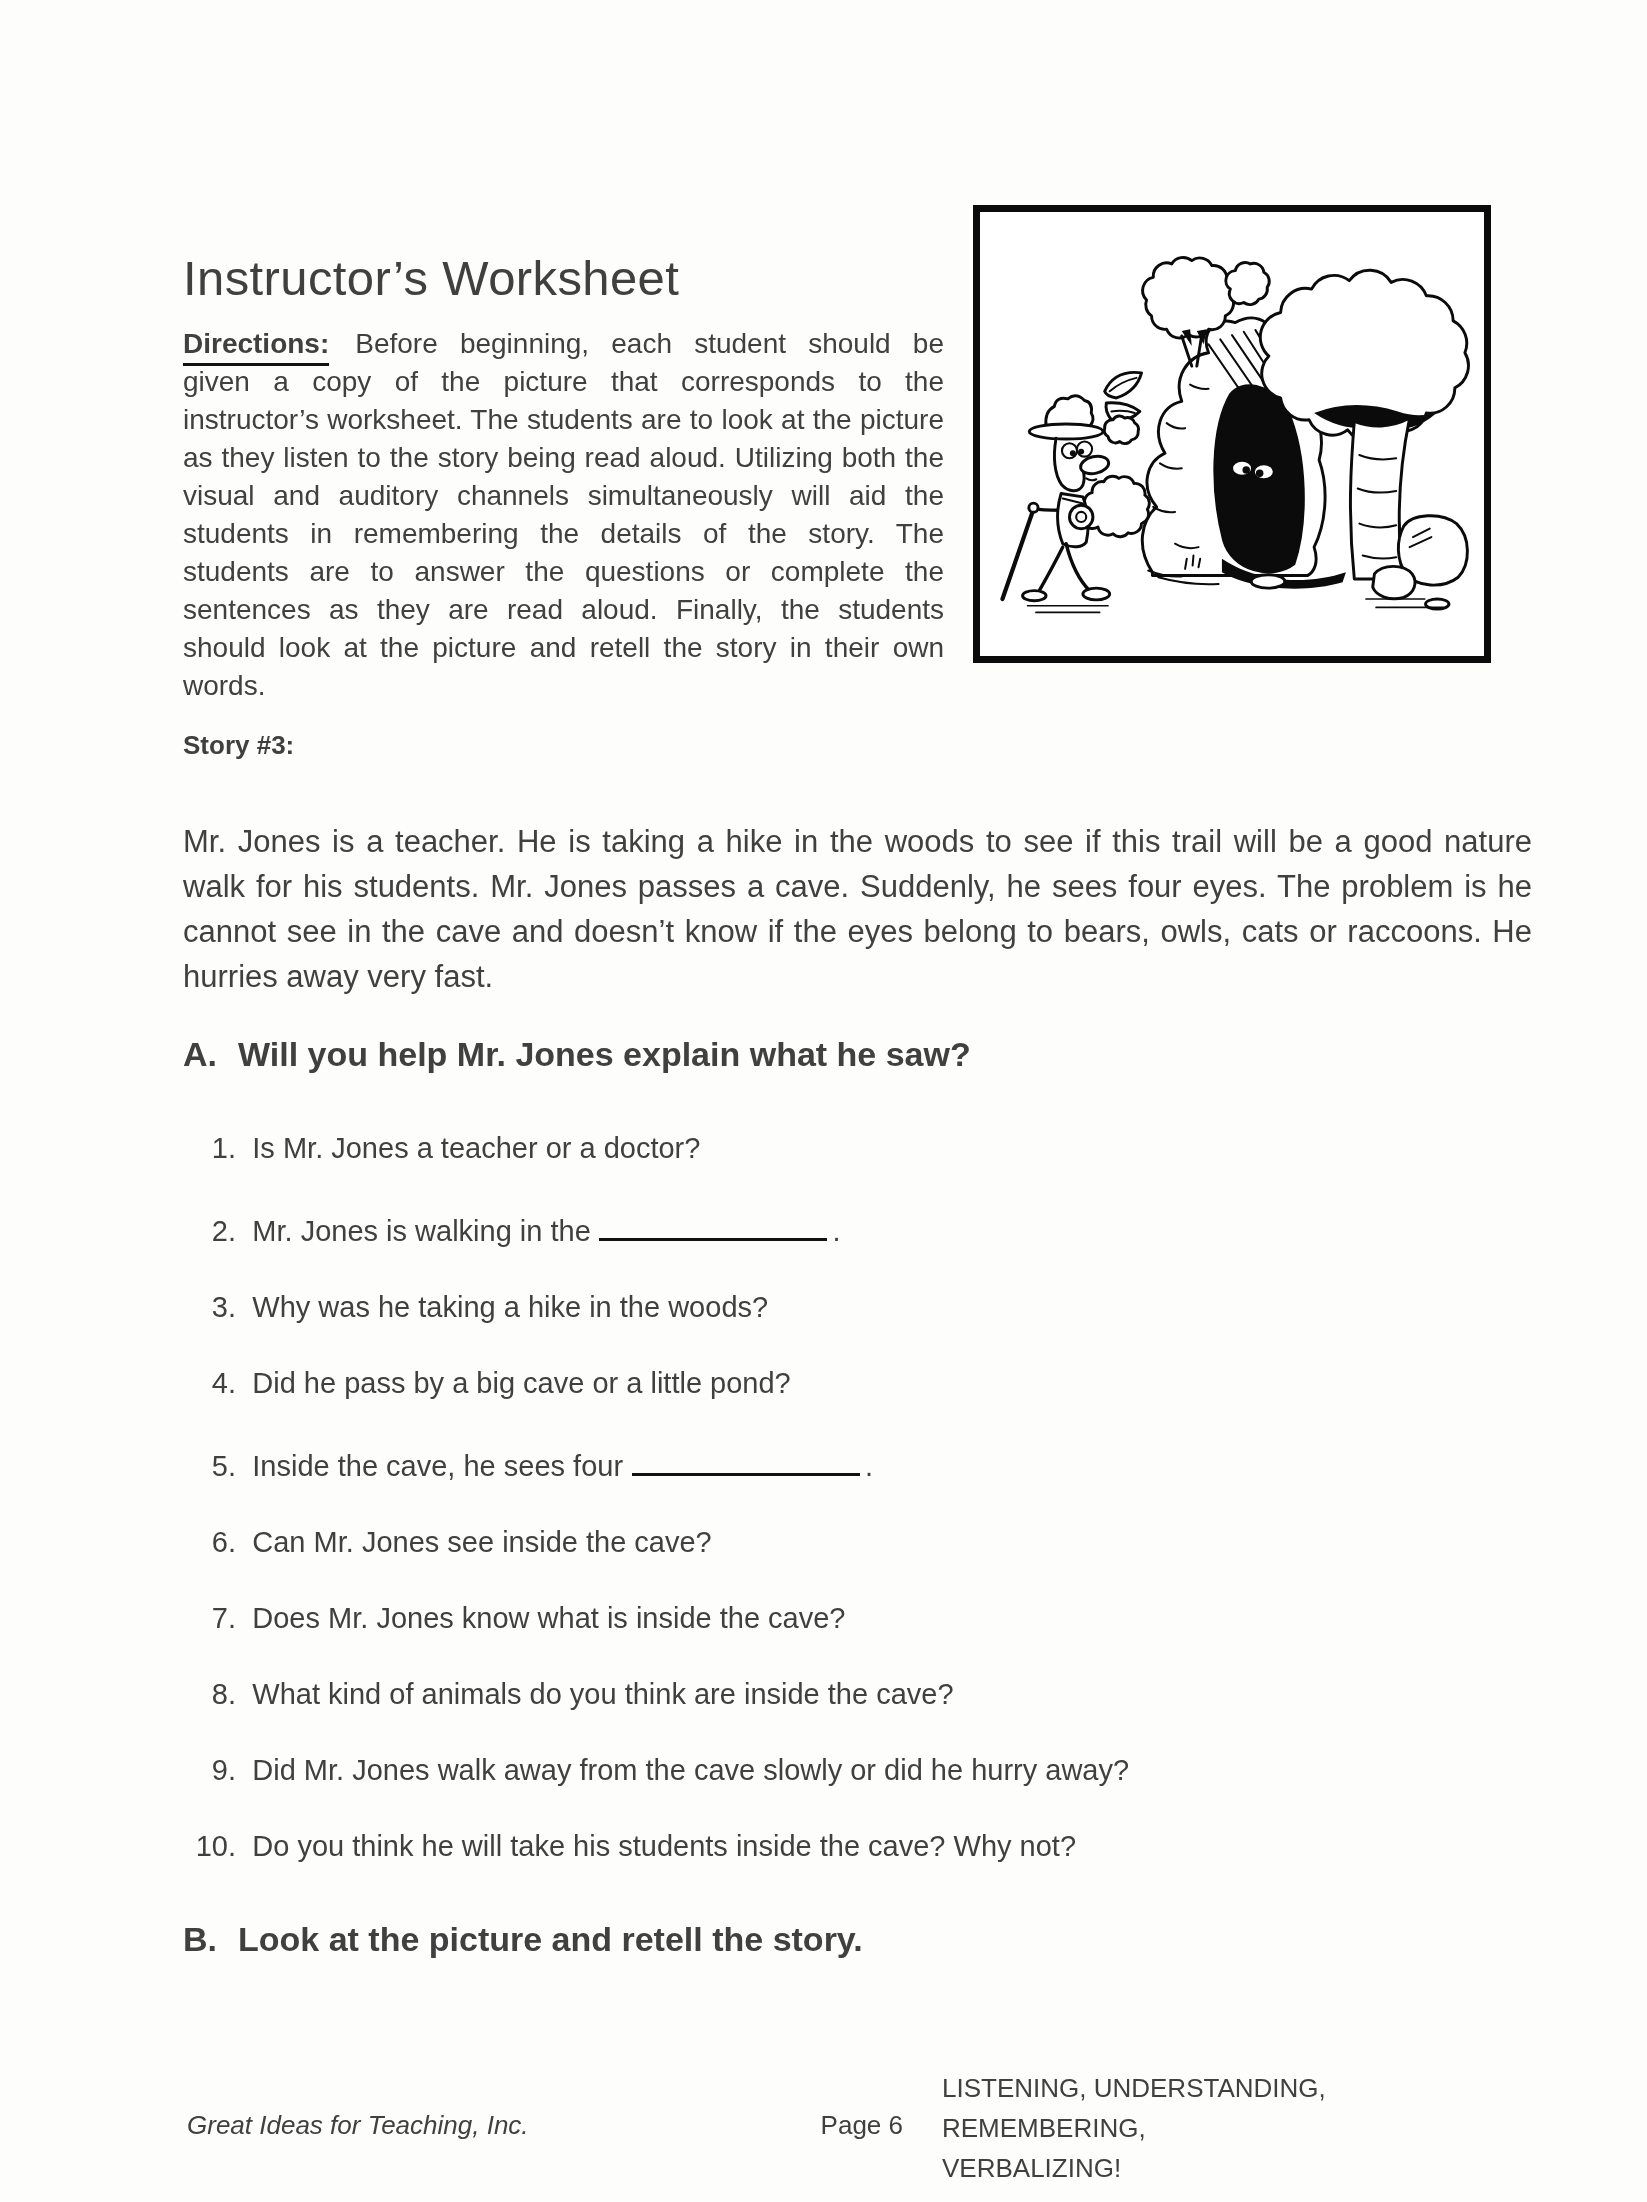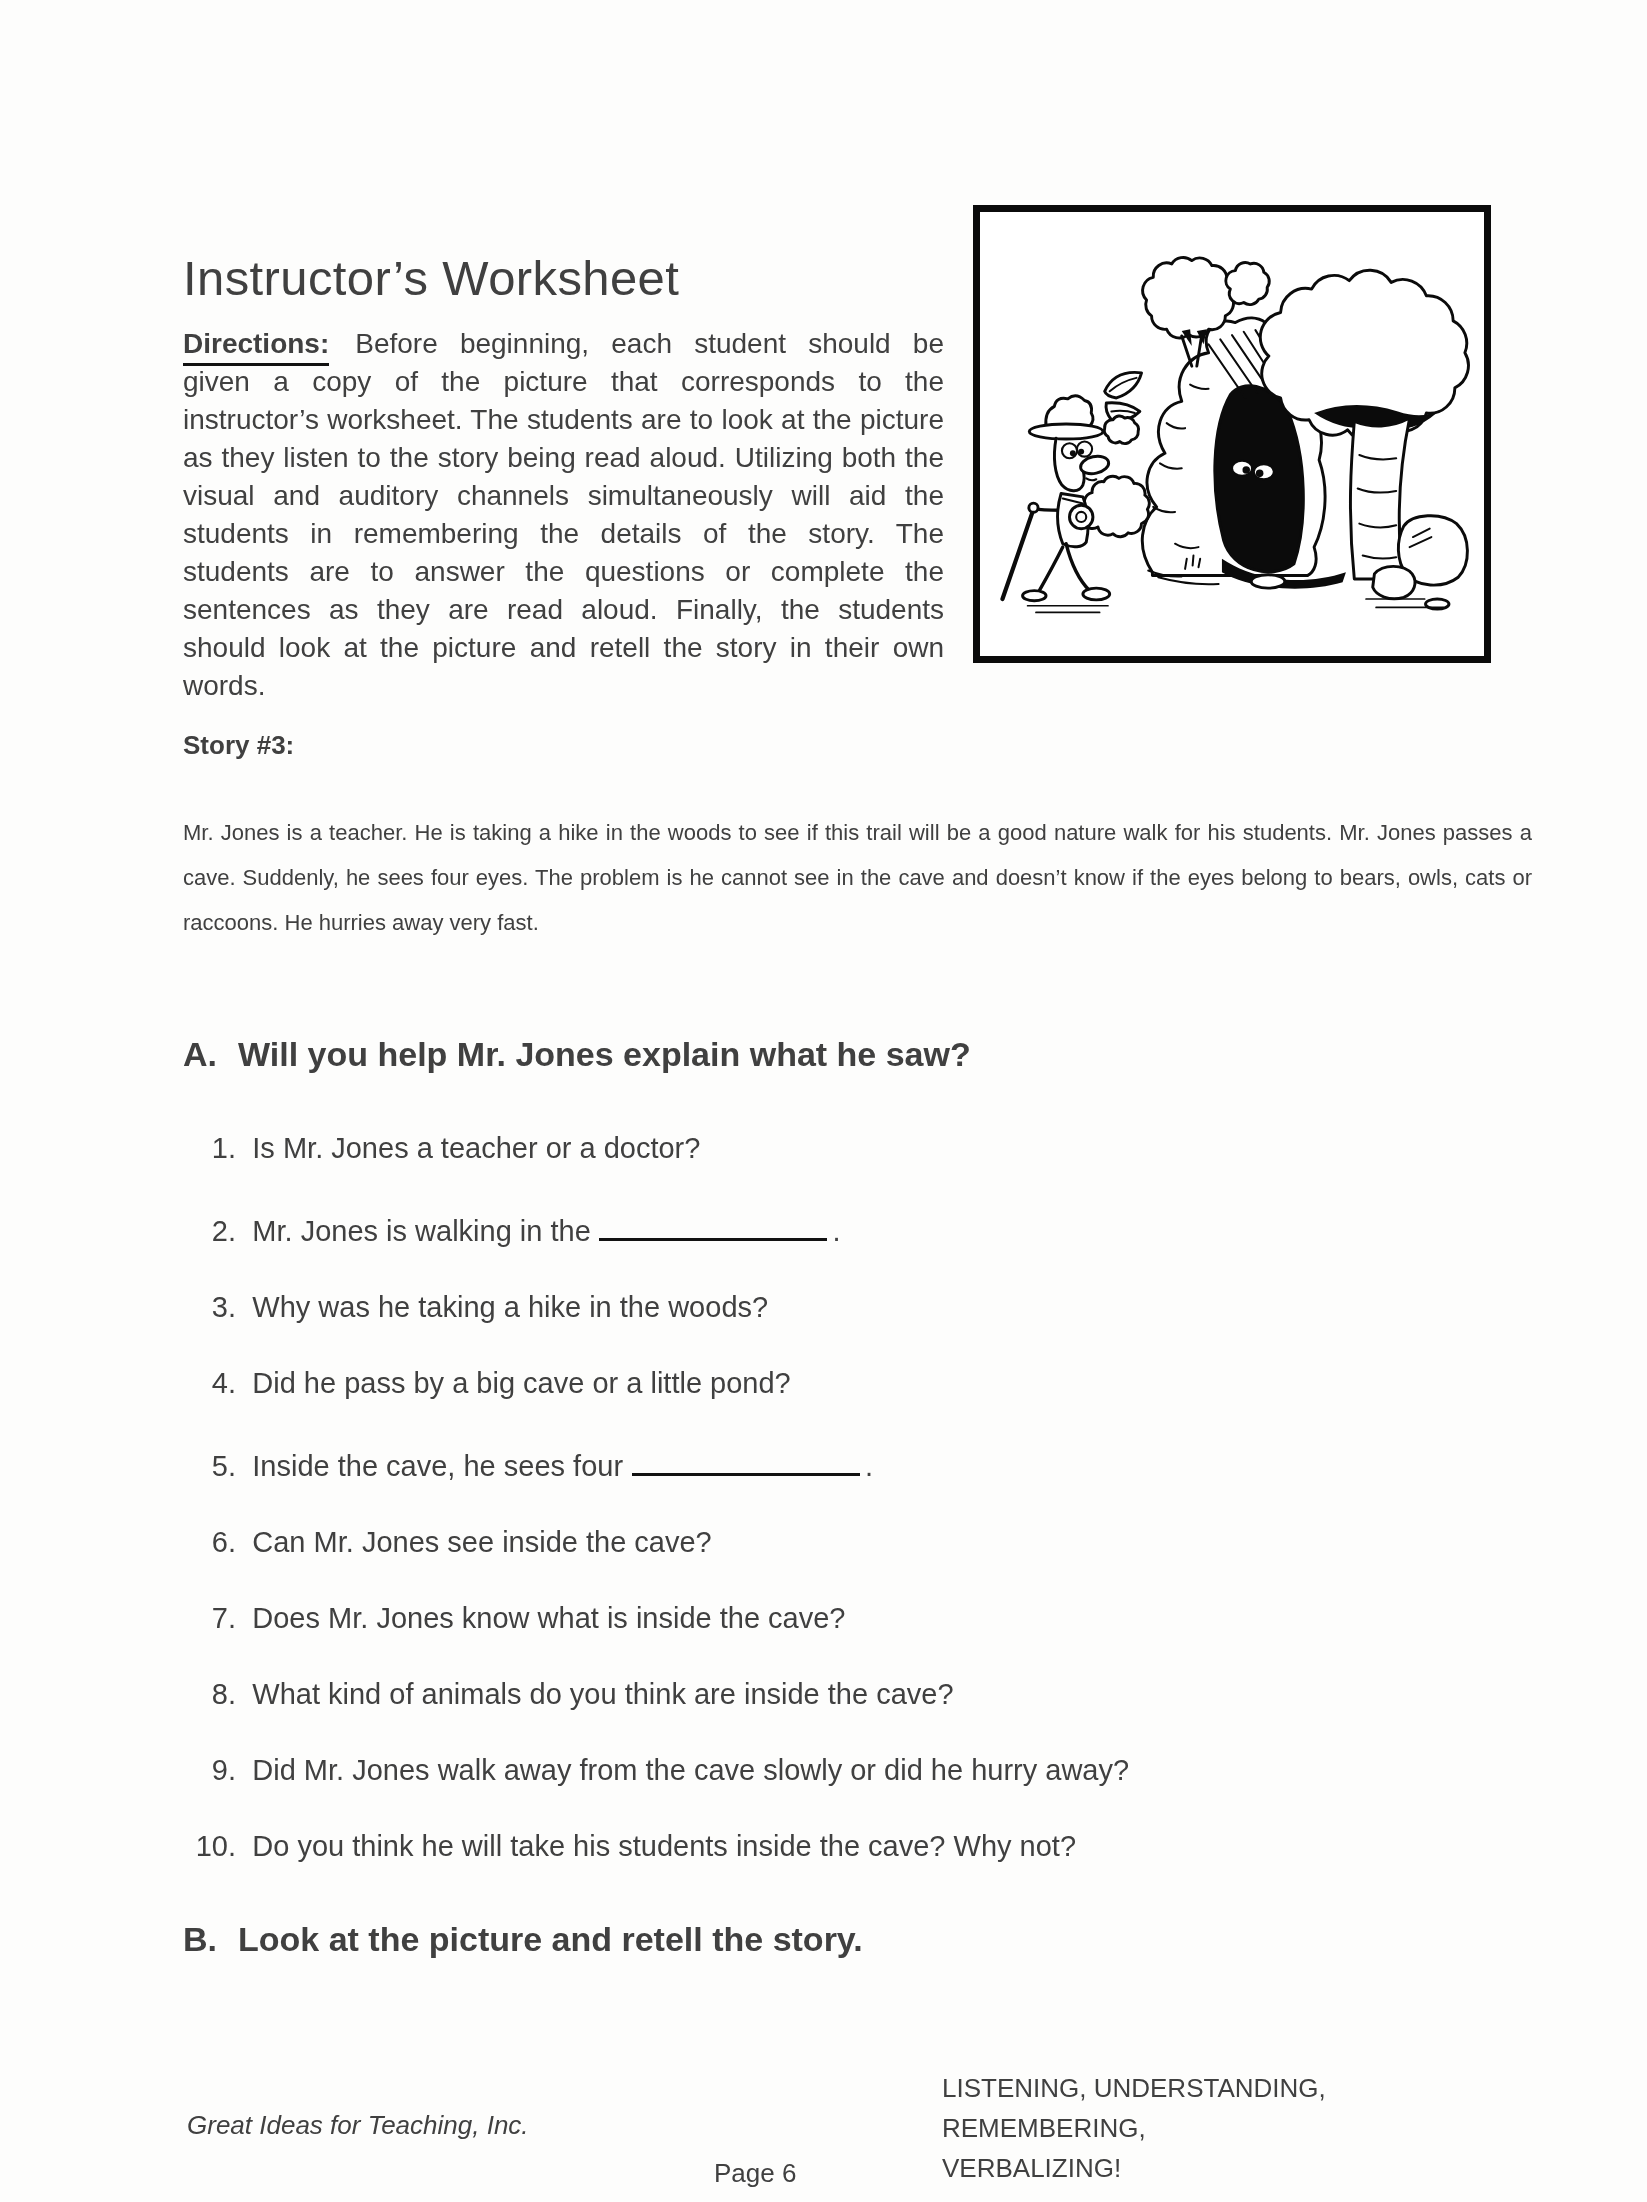--- a/index.html
+++ b/index.html
@@ -26,37 +26,37 @@
     left:973px; top:205px; width:518px; height:458px;
     border:7.7px solid #0b0b0b; box-sizing:border-box; background:#fff;
   }
   .illus-frame svg { position:absolute; left:0; top:0; width:100%; height:100%; }
   .story-heading {
     left:183px; top:708px;
     font-size:26px; font-weight:700;
   }
   .story-text {
     left:183px; top:788px; width:1349px;
-    font-size:22px; line-height:45px;
+    font-size:31px; line-height:45px;
     text-align:justify;
   }
   .sec-heading { font-size:34px; font-weight:700; display:flex; }
   .sec-a { left:183px; top:1035px; }
   .sec-b { left:183px; top:1920px; }
   .sec-label { width:55px; flex:0 0 auto; }
   .questions { left:183px; top:1133px; width:1342px; font-size:29px; }
   .question { display:flex; align-items:baseline; margin-bottom:45px; line-height:31px; }
   .q-num { width:53px; flex:0 0 auto; text-align:right; margin-right:16.3px; }
   .q-blank {
     display:inline-block; width:228px; height:1em;
     border-bottom:3px solid #121212;
     margin:0 5.2px 0 8.6px; vertical-align:baseline;
   }
   .footer-left  { left:187px;  top:2110px; font-size:26px;font-style:italic; }
-  .footer-center{ left:714px;  top:2110px; width:189px; text-align:left; font-size:26px;margin-top:48px; }
+  .footer-center{ left:714px;  top:2110px; width:189px; text-align:right; font-size:26px; }
   .footer-right { left:942px; top:2068px; width:585px; font-size:26px; line-height:40px; }
 </style>
 </head>
 <body>
 
 <div class="page">
 
   <h1 class="abs page-title">Instructor’s Worksheet</h1>
 
   <p class="abs directions"><span class="dir-label">Directions:</span><span>Before beginning, each student should be given a copy of the picture that corresponds to the instructor’s worksheet. The students are to look at the picture as they listen to the story being read aloud.  Utilizing both the visual and auditory channels simultaneously will aid the students in remembering the details of the story.  The students are to answer the questions or complete the sentences as they are read aloud.  Finally, the students should look at the picture and retell the story in their own words.</span></p>

